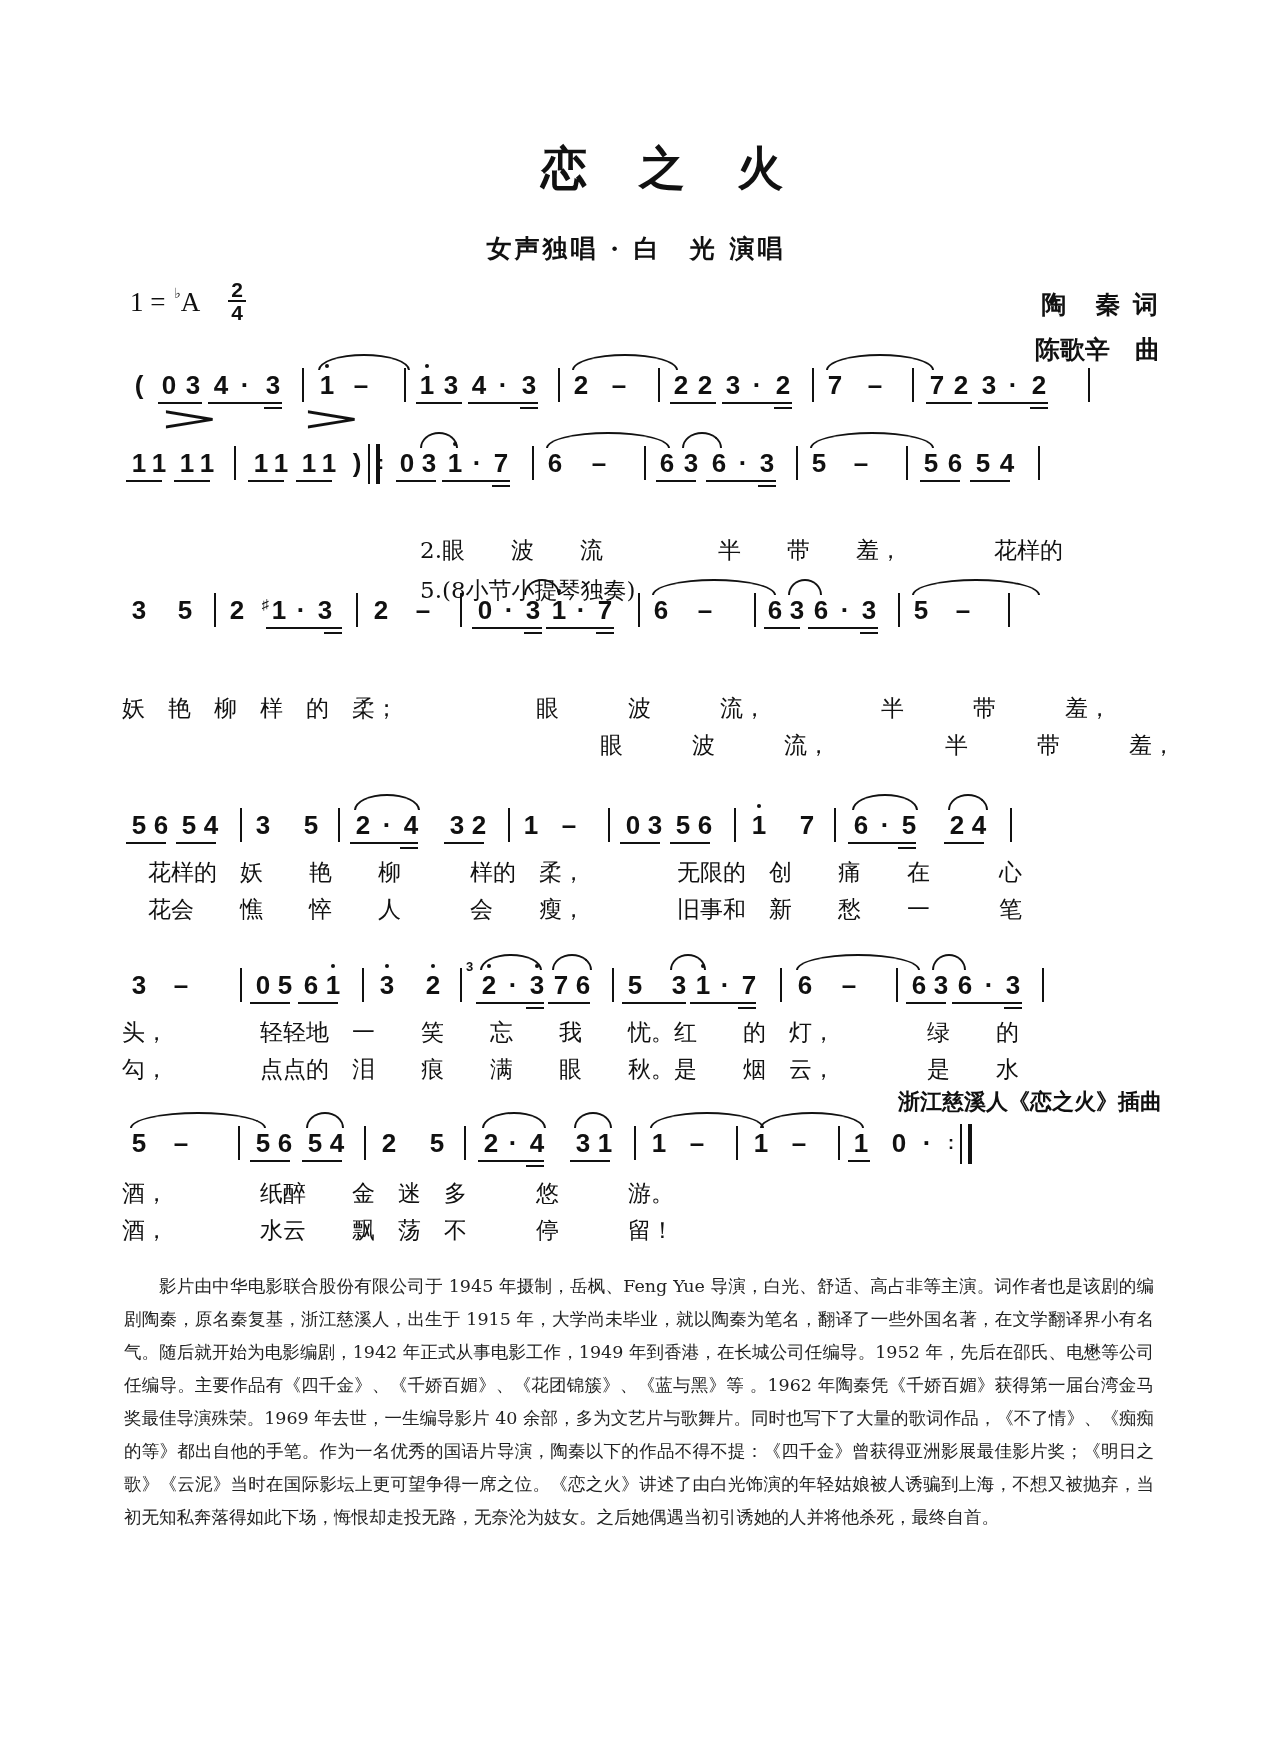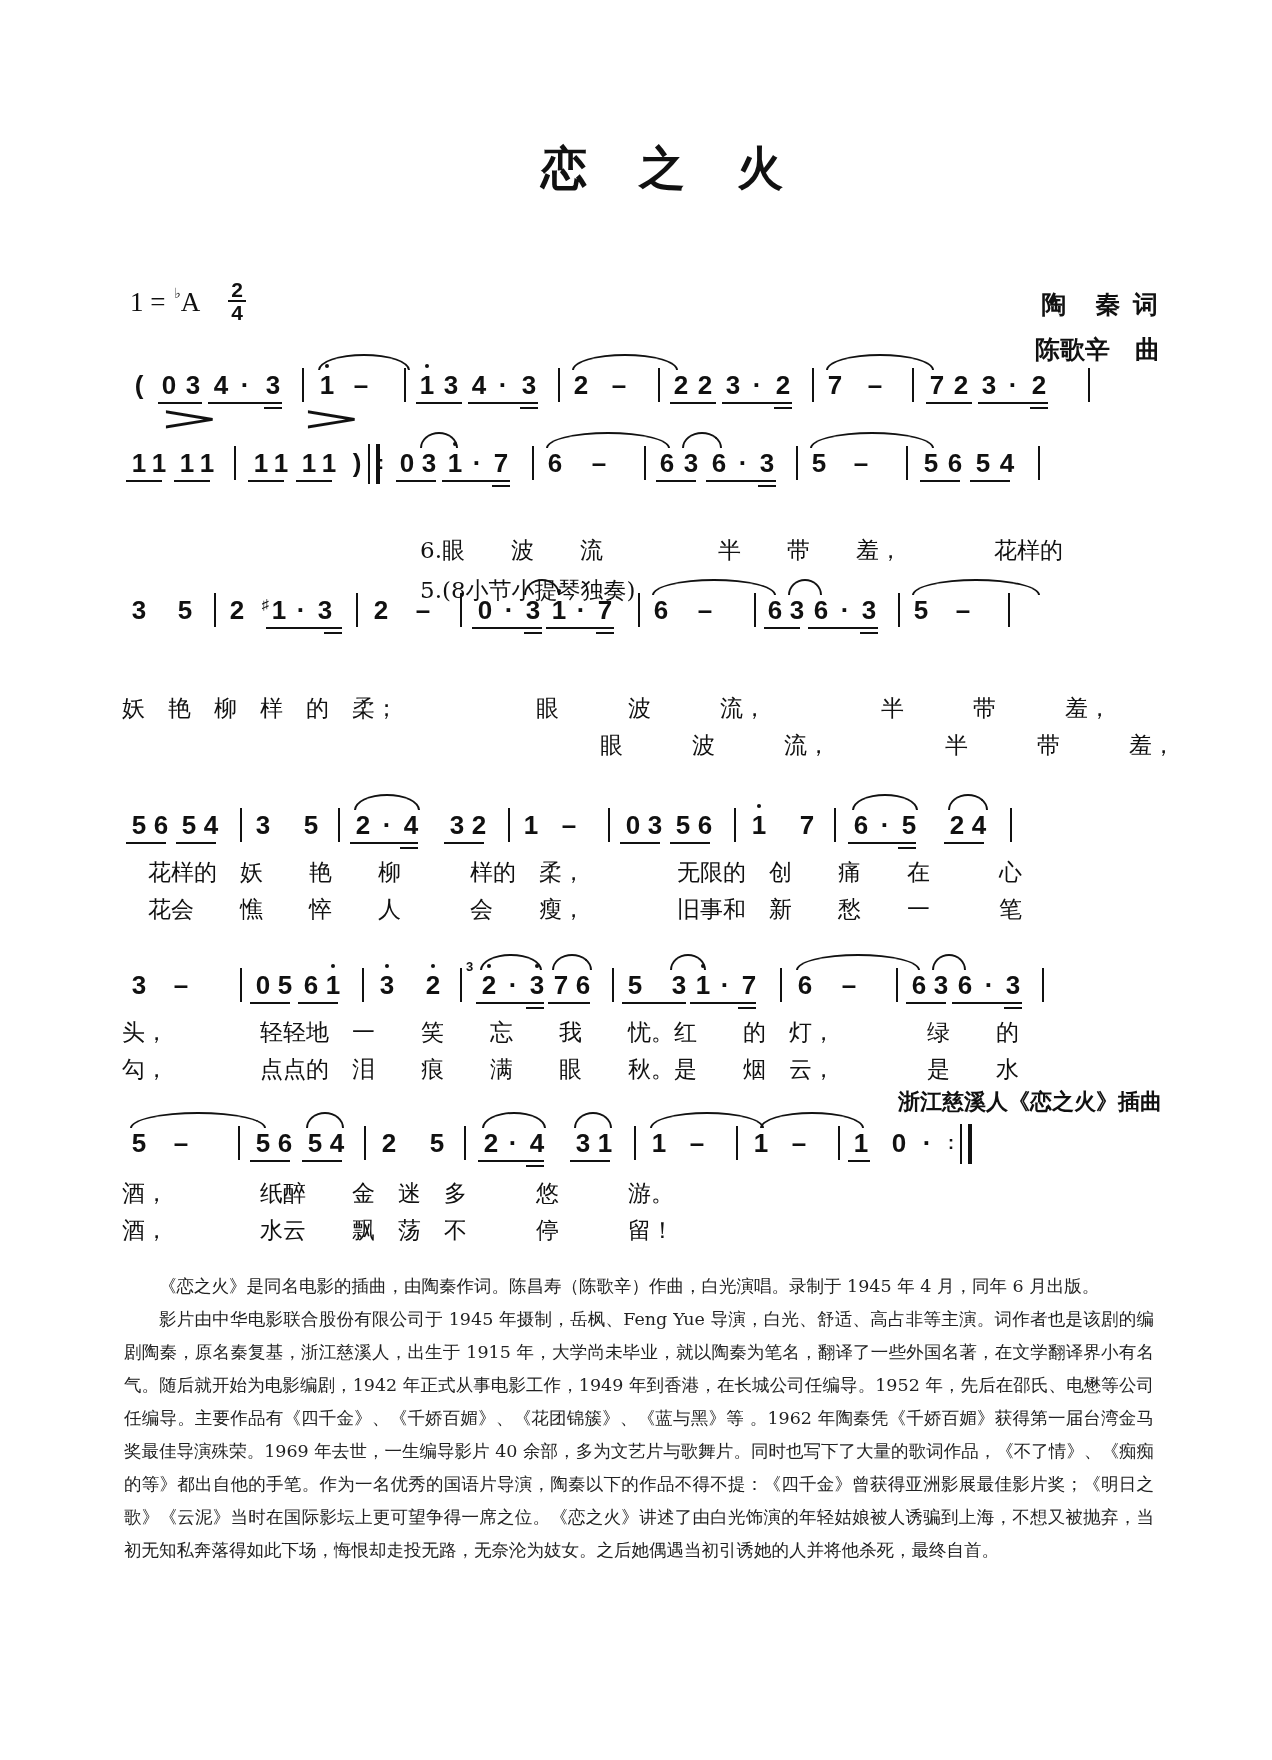--- a/index.html
+++ b/index.html
@@ -36,20 +36,21 @@
 
   .prose { position: absolute; left: 124px; width: 1030px; top: 1270px; font-family: "DejaVu Serif", serif;
            font-size: 17.5px; line-height: 33px; color: #222; text-align: justify; }
   .prose p { margin: 0; text-indent: 2em; }
 </style>
 </head>
 <body>
 
 <div class="page">
   <div class="title">恋之火</div>
+  <div class="subtitle">女声独唱 · 白　光 演唱</div>
 
   <div class="key">
     <span>1 = </span><span class="flat">♭</span><span>A</span>
   </div>
   <div class="timesig">
     <span>2</span>
     <span class="bar"></span>
     <span>4</span>
   </div>
   <div class="credit lyr">陶　秦 词</div>
@@ -353,31 +354,30 @@
         <div class="ul" style="left: 848px; width: 22px; top: 32px;"></div>
         <div class="slur" style="left: 130px; width: 132px; top: -16px;"></div>
         <div class="slur" style="left: 306px; width: 34px; top: -16px;"></div>
         <div class="slur" style="left: 482px; width: 60px; top: -16px;"></div>
         <div class="slur" style="left: 574px; width: 34px; top: -16px;"></div>
         <div class="slur" style="left: 650px; width: 110px; top: -16px;"></div>
         <div class="slur" style="left: 760px; width: 100px; top: -16px;"></div>
       </div>
     </div>
   <div id="lyrics">
-      <div class="lyric" style="top: 535px; left: 420px;">6.眼　　波　　流　　　　　半　　带　　羞，　　　　花样的</div>
+      <div class="lyric" style="top: 535px; left: 420px;">2.眼　　波　　流　　　　　半　　带　　羞，　　　　花样的</div>
       <div class="lyric" style="top: 575px; left: 420px;">5.(8小节小提琴独奏)</div>
       <div class="lyric" style="top: 693px; left: 122px;">妖　艳　柳　样　的　柔；　　　　　　眼　　　波　　　流，　　　　　半　　　带　　　羞，</div>
       <div class="lyric" style="top: 730px; left: 600px;">眼　　　波　　　流，　　　　　半　　　带　　　羞，</div>
       <div class="lyric" style="top: 857px; left: 148px;">花样的　妖　　艳　　柳　　　样的　柔，　　　　无限的　创　　痛　　在　　　心</div>
       <div class="lyric" style="top: 894px; left: 148px;">花会　　憔　　悴　　人　　　会　　瘦，　　　　旧事和　新　　愁　　一　　　笔</div>
       <div class="lyric" style="top: 1017px; left: 122px;">头，　　　　轻轻地　一　　笑　　忘　　我　　忧。红　　的　灯，　　　　绿　　的</div>
       <div class="lyric" style="top: 1054px; left: 122px;">勾，　　　　点点的　泪　　痕　　满　　眼　　秋。是　　烟　云，　　　　是　　水</div>
       <div class="lyric" style="top: 1178px; left: 122px;">酒，　　　　纸醉　　金　迷　多　　　悠　　　游。</div>
       <div class="lyric" style="top: 1215px; left: 122px;">酒，　　　　水云　　飘　荡　不　　　停　　　留！</div>
     </div>
 
   <div class="source">浙江慈溪人《恋之火》插曲</div>
 
   <div class="prose" id="prose">
-      <p>《恋之火》是同名电影的插曲，由陶秦作词。陈昌寿（陈歌辛）作曲，白光演唱。录制于 1945 年 4 月，同年 6 月出版。</p>
       <p>影片由中华电影联合股份有限公司于 1945 年摄制，岳枫、Feng Yue 导演，白光、舒适、高占非等主演。词作者也是该剧的编剧陶秦，原名秦复基，浙江慈溪人，出生于 1915 年，大学尚未毕业，就以陶秦为笔名，翻译了一些外国名著，在文学翻译界小有名气。随后就开始为电影编剧，1942 年正式从事电影工作，1949 年到香港，在长城公司任编导。1952 年，先后在邵氏、电懋等公司任编导。主要作品有《四千金》、《千娇百媚》、《花团锦簇》、《蓝与黑》等 。1962 年陶秦凭《千娇百媚》获得第一届台湾金马奖最佳导演殊荣。1969 年去世，一生编导影片 40 余部，多为文艺片与歌舞片。同时也写下了大量的歌词作品，《不了情》、《痴痴的等》都出自他的手笔。作为一名优秀的国语片导演，陶秦以下的作品不得不提：《四千金》曾获得亚洲影展最佳影片奖；《明日之歌》《云泥》当时在国际影坛上更可望争得一席之位。《恋之火》讲述了由白光饰演的年轻姑娘被人诱骗到上海，不想又被抛弃，当初无知私奔落得如此下场，悔恨却走投无路，无奈沦为妓女。之后她偶遇当初引诱她的人并将他杀死，最终自首。</p>
     </div>
 </div>
 
 </body></html>

